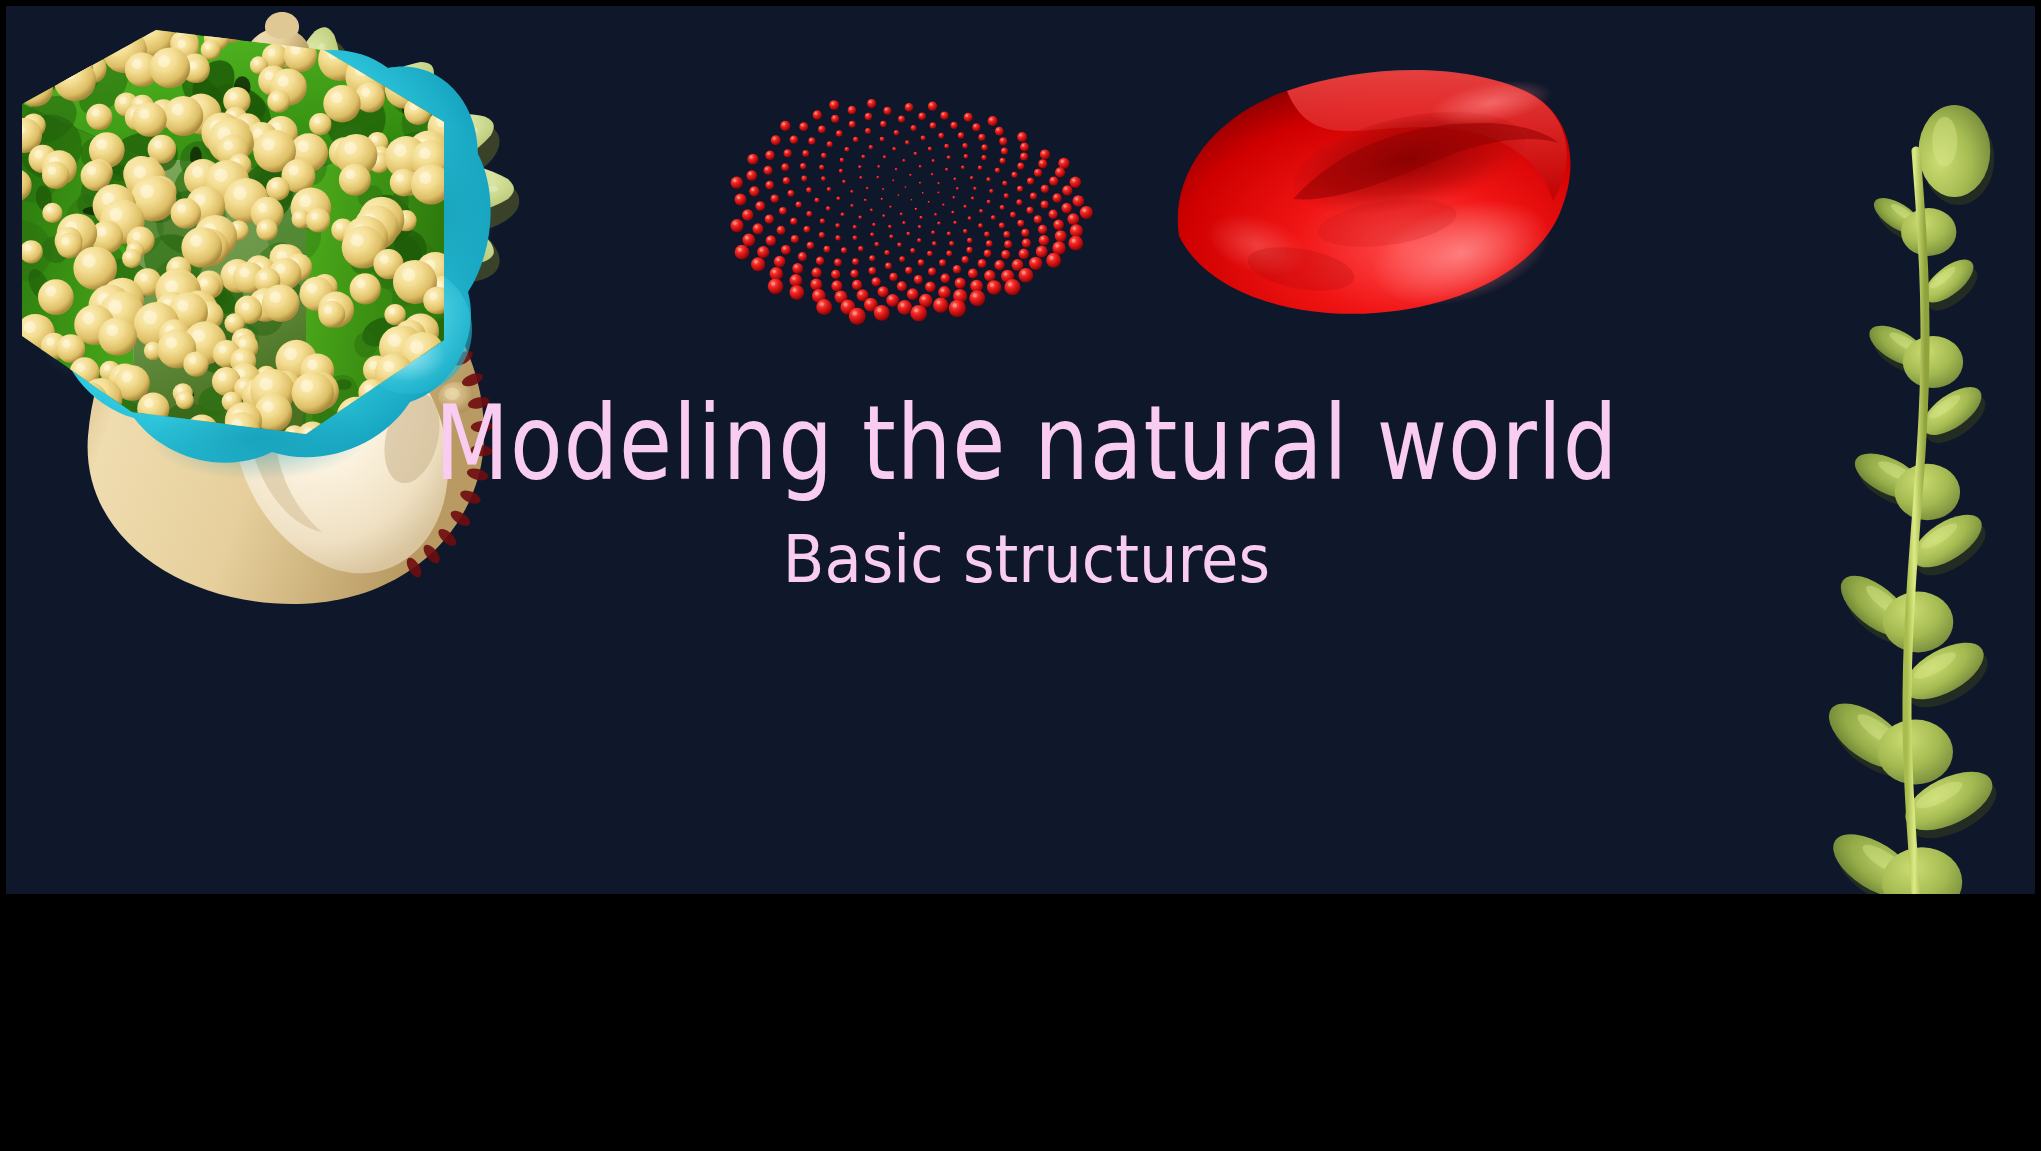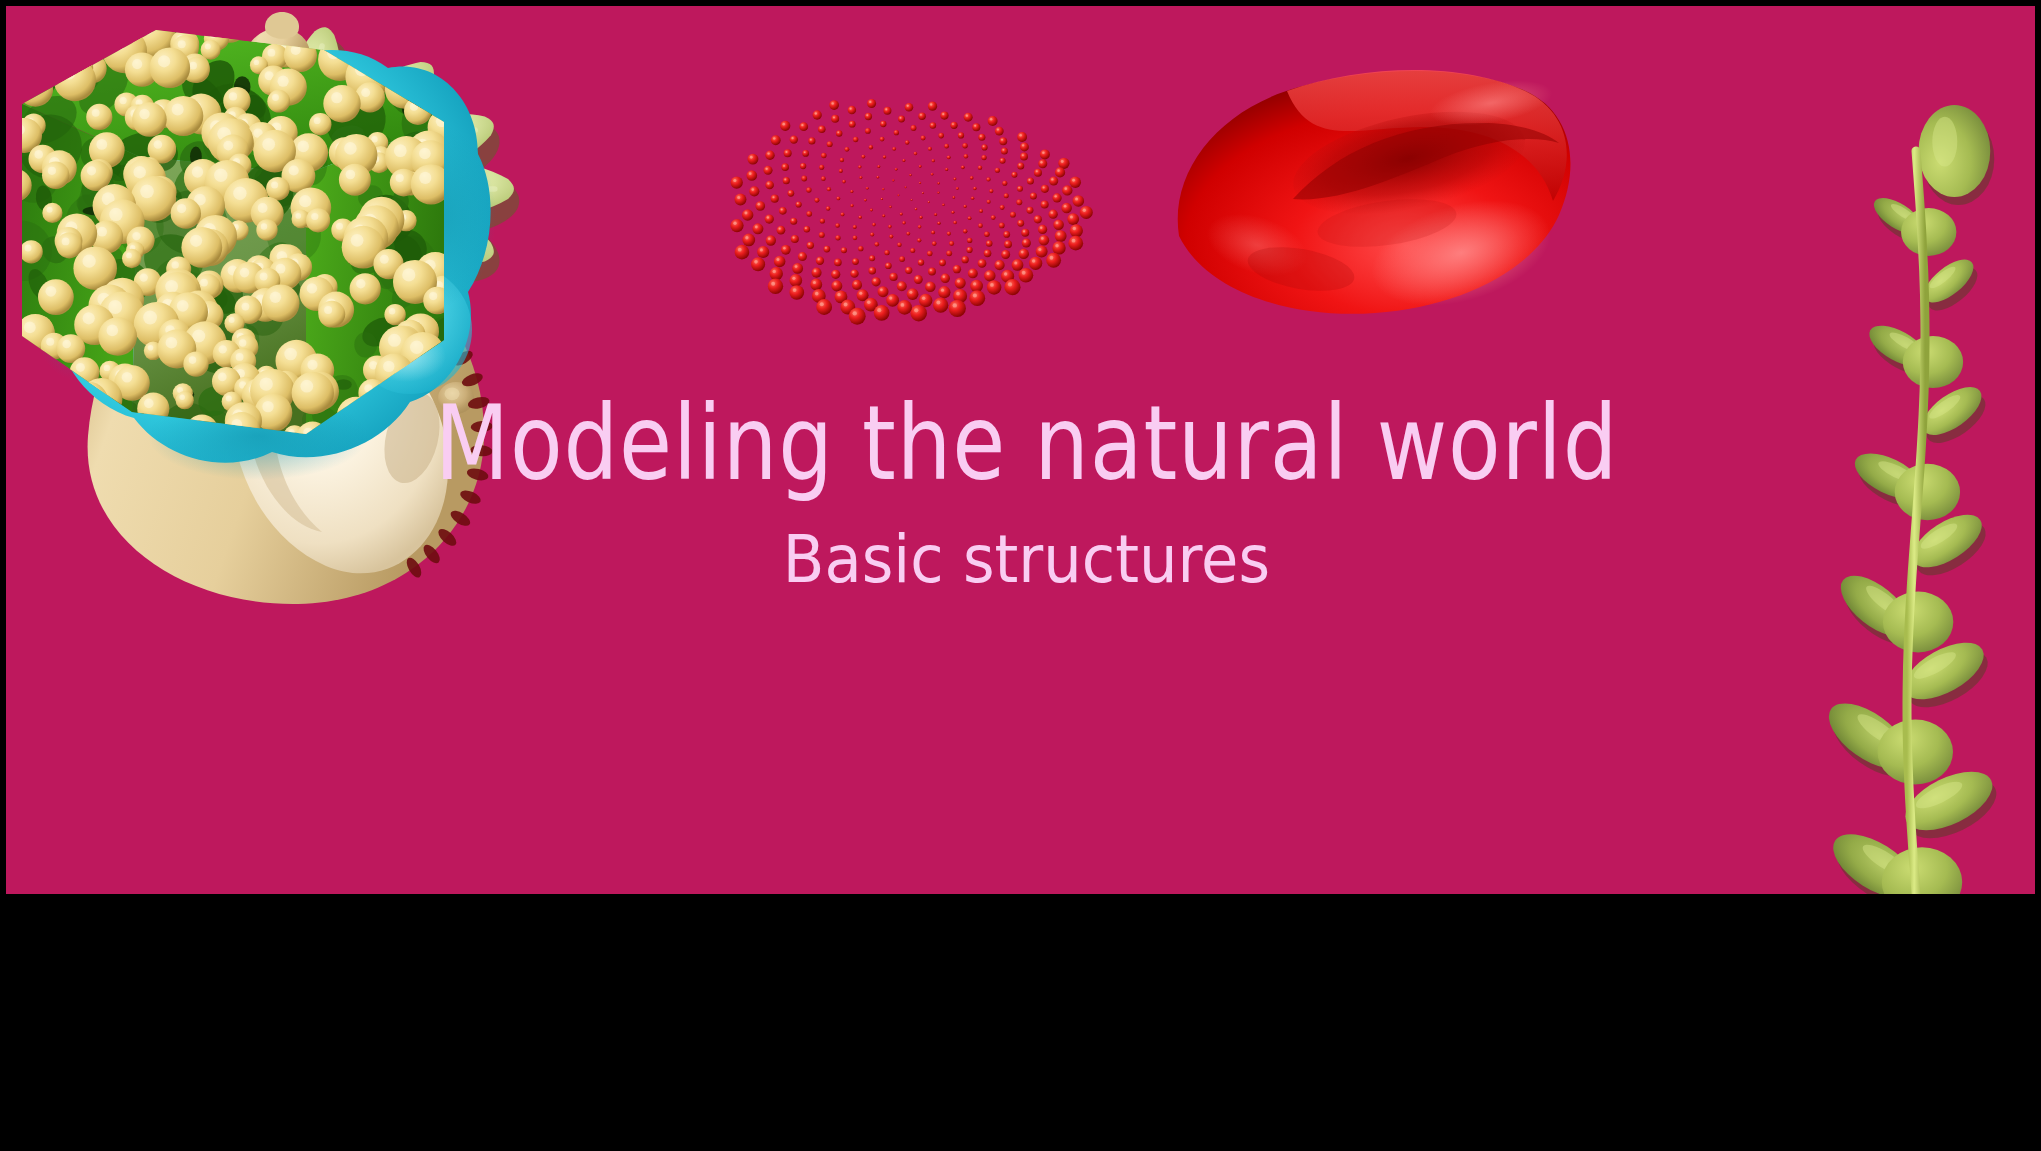--- a/index.html
+++ b/index.html
@@ -4,21 +4,21 @@
 <style>
   html, body {
     margin: 0;
     padding: 0;
     background: #000000;
   }
   #slide {
     position: relative;
     width: 2041px;
     height: 900px;
-    background: #be185d;
+    background: #0f172a;
     border: 6px solid #000000;
     box-sizing: border-box;
     overflow: hidden;
     font-family: "Liberation Sans", sans-serif;
   }
   
   #title-block {
     position: absolute;
     left: 0;
     top: 385px;

